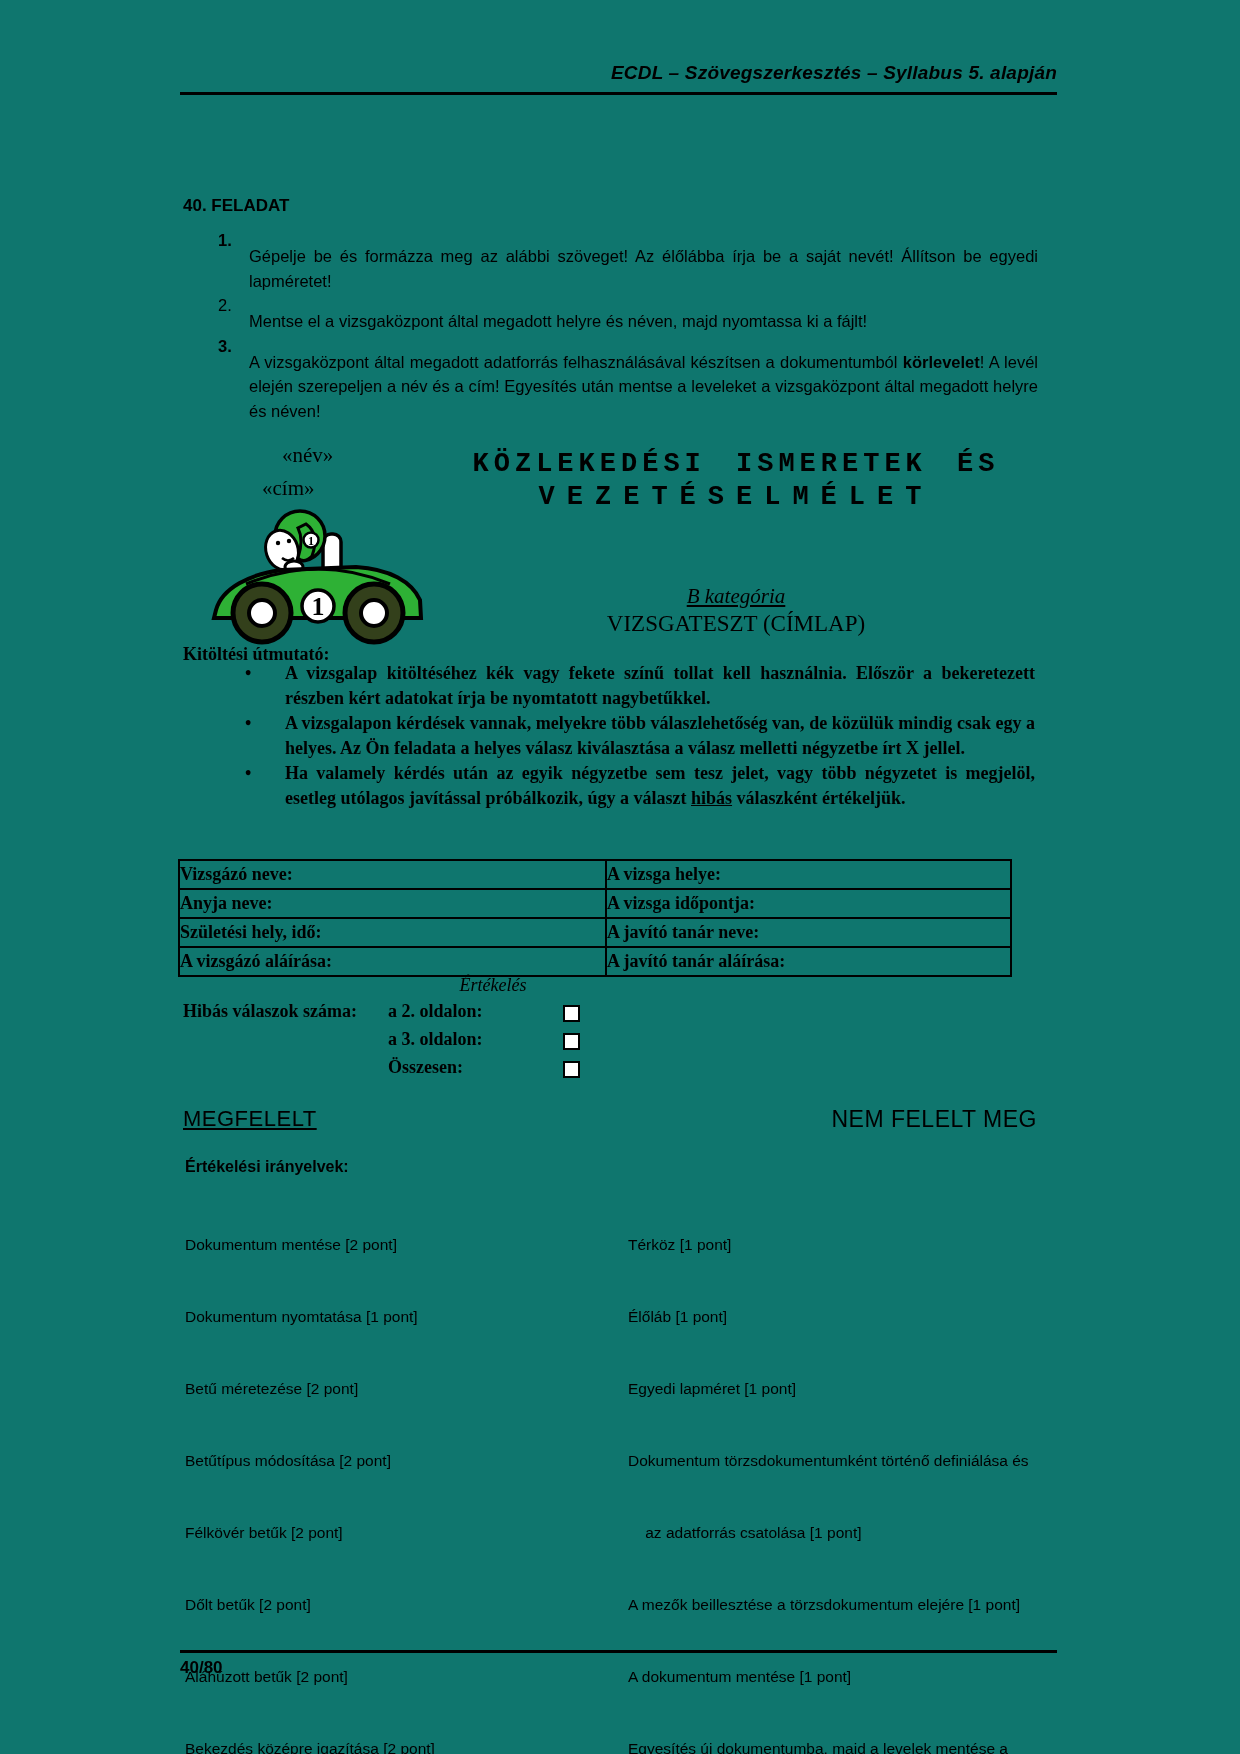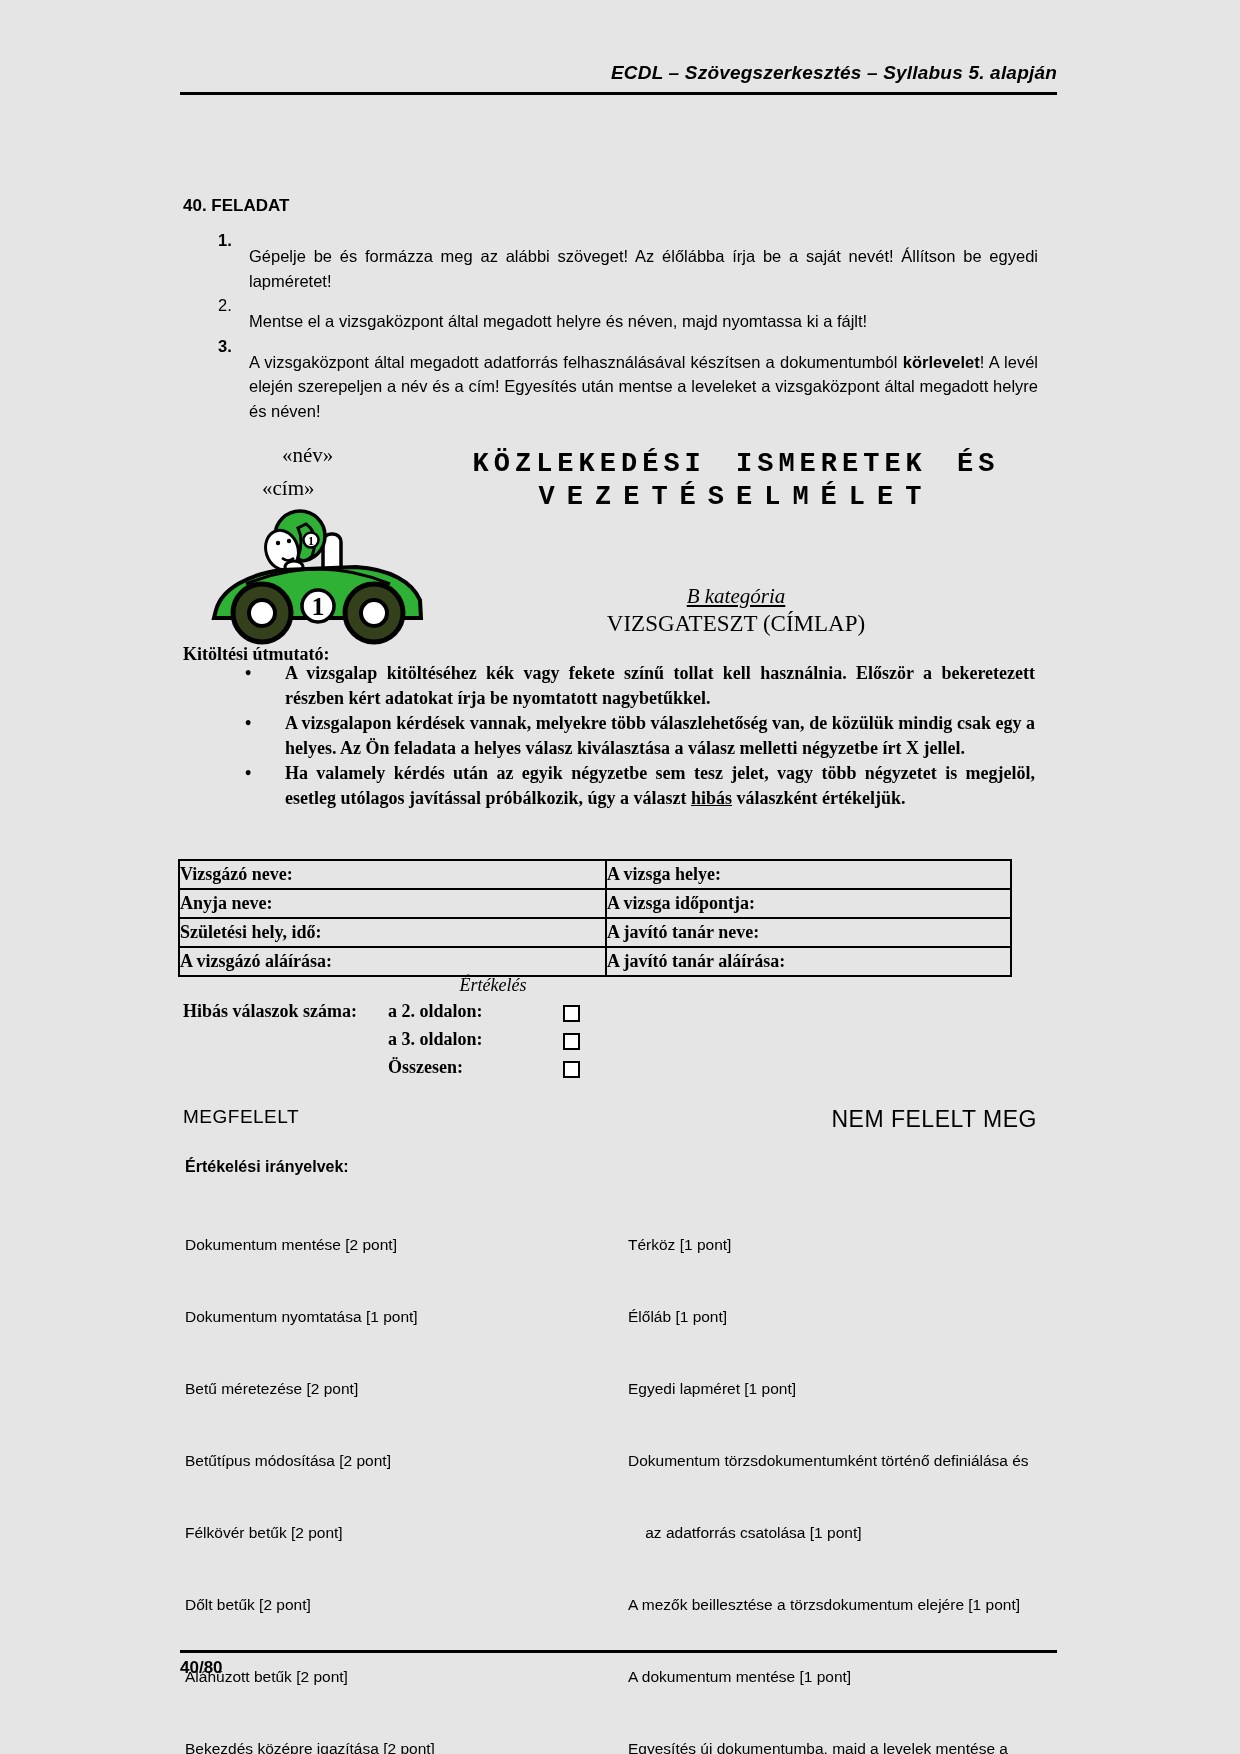--- a/index.html
+++ b/index.html
@@ -1,16 +1,16 @@
 <!DOCTYPE html>
 <html lang="hu"><head>
 <meta charset="utf-8">
 <style>
   html,body{margin:0;padding:0;background:#fff;}
-  .page{position:relative;width:1240px;height:1754px;background:#e5e5e5;color:#000;
+  .page{position:relative;width:1240px;height:1754px;background:#0f766e;color:#000;
         font-family:"Liberation Sans",sans-serif;overflow:hidden;}
   .abs{position:absolute;}
 
   
   .hdr-title{right:183px;top:62px;font:italic bold 19px "Liberation Sans",sans-serif;letter-spacing:0.2px;}
   .hdr-rule{left:180px;width:877px;top:92px;height:3px;background:#000;}
 
   
   .task-head{left:183px;top:196px;font:bold 17px "Liberation Sans",sans-serif;}
   .inst{left:218px;top:228px;width:820px;font-size:16.5px;line-height:24.5px;}
@@ -45,21 +45,21 @@
   .form-table td.c1{width:425px;}
   .form-table td.c2{width:403px;}
 
   
   .eval-head{left:183px;top:975px;width:620px;text-align:center;font-style:italic;font-size:18px;}
   .eval{left:183px;top:1001px;width:620px;font-weight:bold;font-size:18px;}
   .eval-row{position:relative;height:28px;}
   .eval-left{position:absolute;left:0;top:0;}
   .eval-mid{position:absolute;left:205px;top:0;}
   .checkbox{position:absolute;left:380px;top:4px;width:13px;height:13px;border:2px solid #000;background:#fff;}
-  .passed{left:183px;top:1106px;font-size:19px;letter-spacing:0.5px;}
+  .passed{left:183px;top:1106px;font-size:22px;letter-spacing:0.5px;text-decoration:underline;}
   .failed{right:203px;top:1106px;font-size:23px;letter-spacing:0.5px;}
 
   
   .crit-head{left:185px;top:1158px;font:bold 16px "Liberation Sans",sans-serif;}
   .crit-col{font-size:15.5px;line-height:24px;white-space:pre;}
   .crit-left{left:185px;top:1185px;}
   .crit-right{left:628px;top:1185px;}
 
   
   .ftr-rule{left:180px;width:877px;top:1650px;height:3px;background:#000;}

